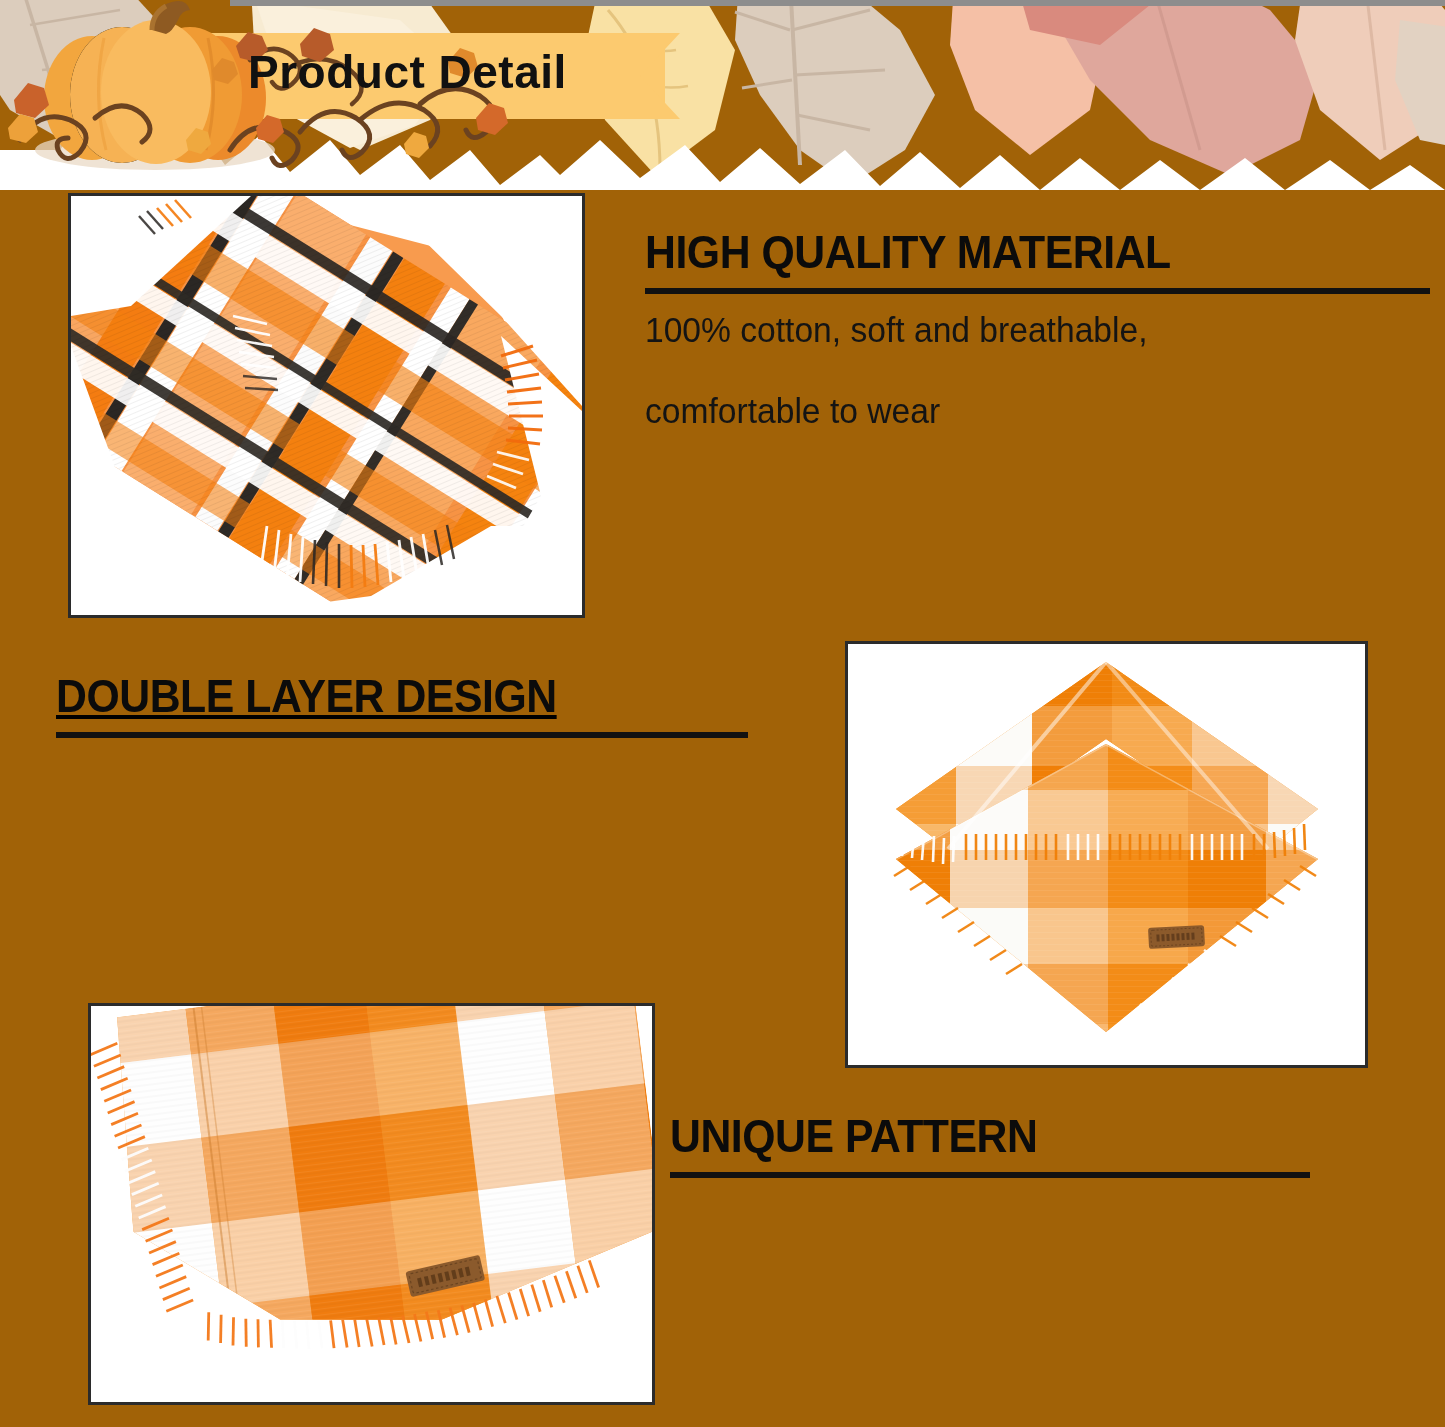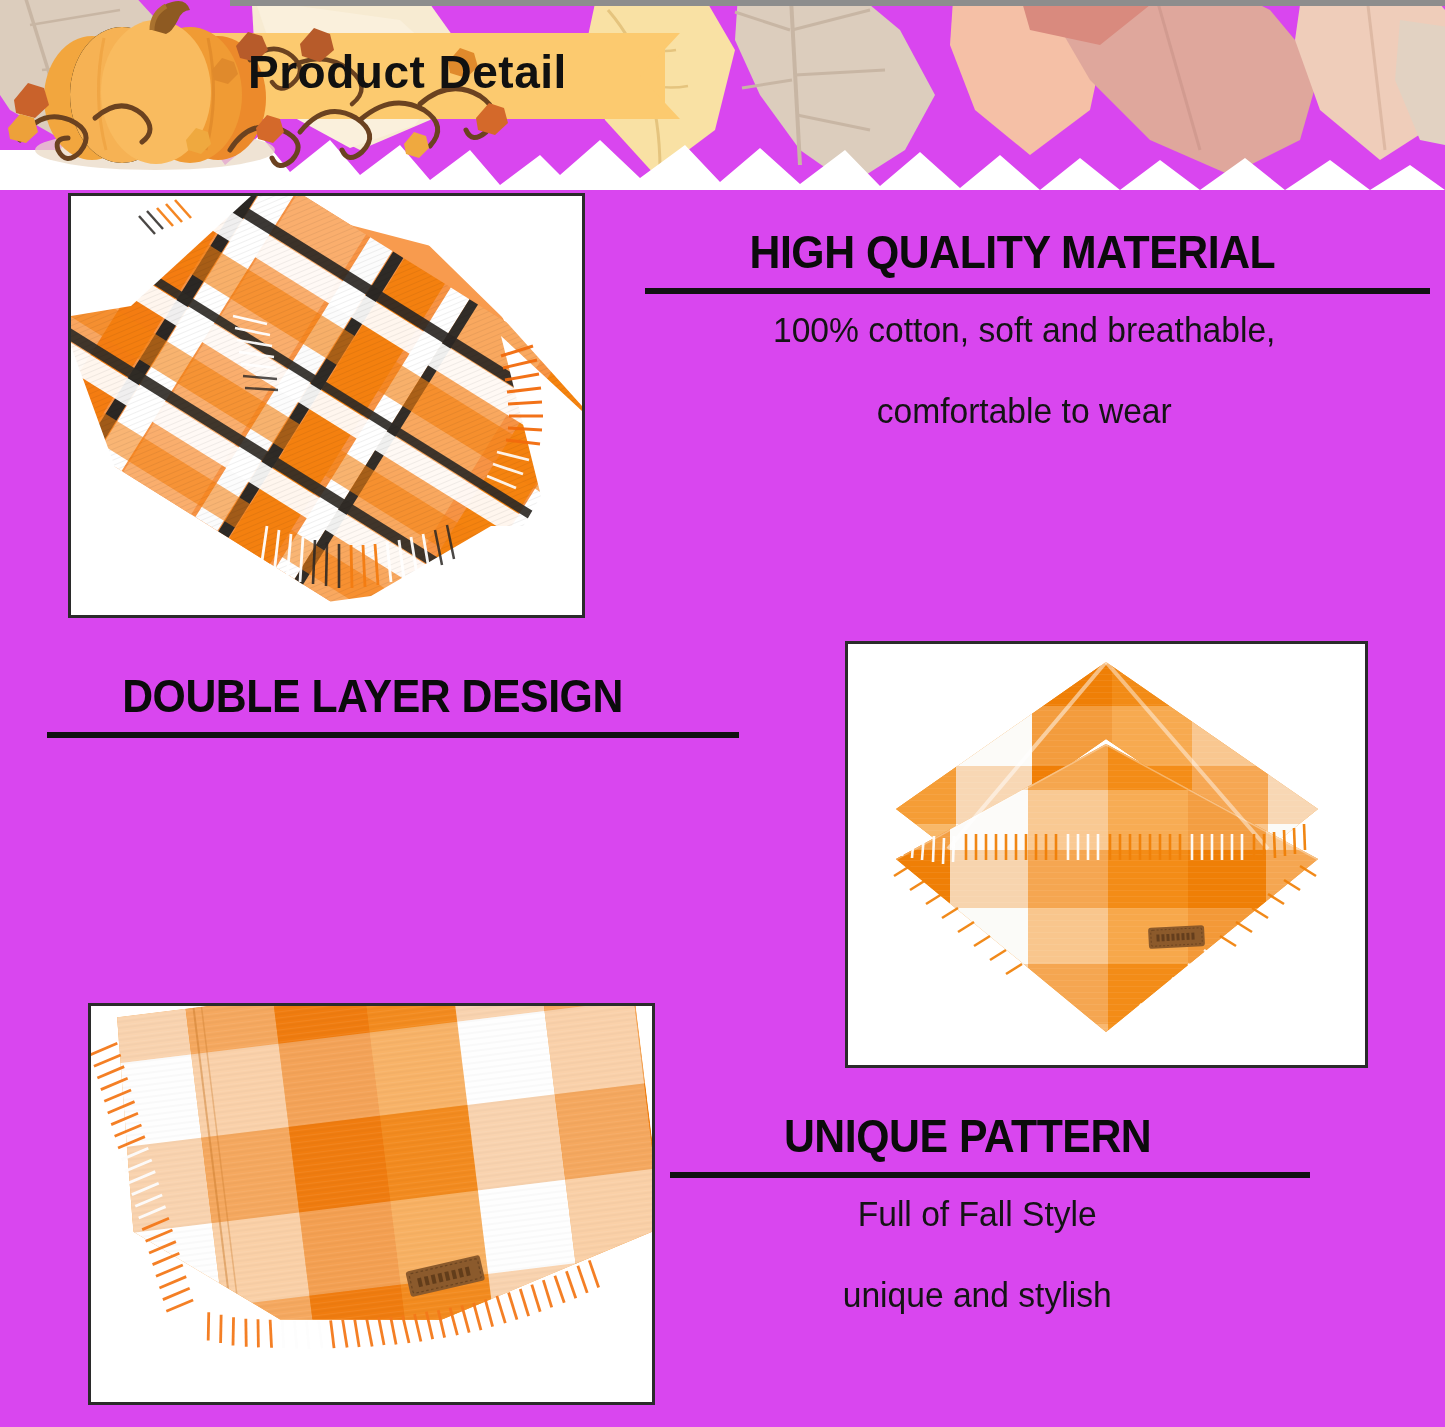--- a/index.html
+++ b/index.html
@@ -7,21 +7,21 @@
     padding: 0;
     background: #ffffff;
   }
   body {
     font-family: "Liberation Sans", sans-serif;
   }
   #page {
     position: relative;
     width: 1445px;
     height: 1427px;
-    background: #d946ef;
+    background: #a16207;
     overflow: hidden;
   }
 
   
   #header-band {
     position: absolute;
     left: 0; top: 0;
     width: 1445px;
     height: 190px;
     overflow: hidden;
@@ -61,21 +61,21 @@
     z-index: 31;
     font-family: "Liberation Sans", sans-serif;
     font-weight: bold;
     font-size: 46px;
     letter-spacing: 0.5px;
     color: #111111;
     white-space: nowrap;
   }
 
   
-  .feature-block { position: absolute; text-align: center; }
+  .feature-block { position: absolute; }
   .feature-heading {
     font-family: "Liberation Sans", sans-serif;
     font-weight: bold;
     font-size: 46px;
     letter-spacing: -0.5px;
     color: #0b0b0b;
     white-space: nowrap;
     line-height: 1.05;
     transform: scaleX(0.93);
     transform-origin: left center;
@@ -96,21 +96,21 @@
     margin-bottom: 46px;
     white-space: nowrap;
     transform: scaleX(0.96);
     transform-origin: left center;
   }
   .feature-line:last-child { margin-bottom: 0; }
 
   #block-hqm { left: 645px; top: 228px; width: 790px; }
   #block-hqm .feature-rule { width: 785px; }
 
-  #block-dld { left: 47px; top: 672px; width: 700px; }
+  #block-dld { left: 56px; top: 672px; width: 700px; text-decoration: underline; }
   #block-dld .feature-rule { width: 692px; }
 
   #block-up  { left: 670px; top: 1112px; width: 640px; }
   #block-up .feature-rule { width: 640px; }
 
   
   .photo-frame {
     position: absolute;
     background: #ffffff;
     border: 3px solid #2b2b2b;
@@ -669,19 +669,15 @@
   </div>
 
   <div class="feature-block" id="block-dld">
     <div class="feature-heading">DOUBLE LAYER DESIGN</div>
     <div class="feature-rule"></div>
   </div>
 
   <div class="feature-block" id="block-up">
     <div class="feature-heading">UNIQUE PATTERN</div>
     <div class="feature-rule"></div>
-    <div class="feature-lines">
-      <div class="feature-line">Full of Fall Style</div>
-      <div class="feature-line">unique and stylish</div>
-    </div>
   </div>
 
 </div>
 
 </body></html>

